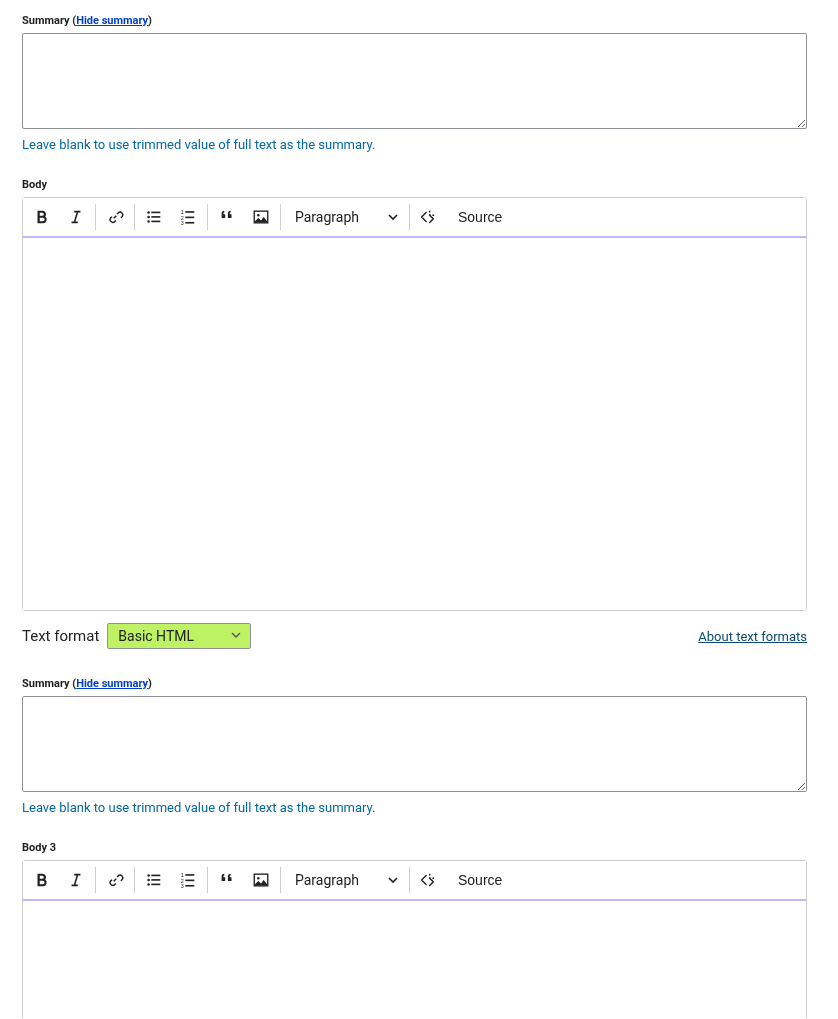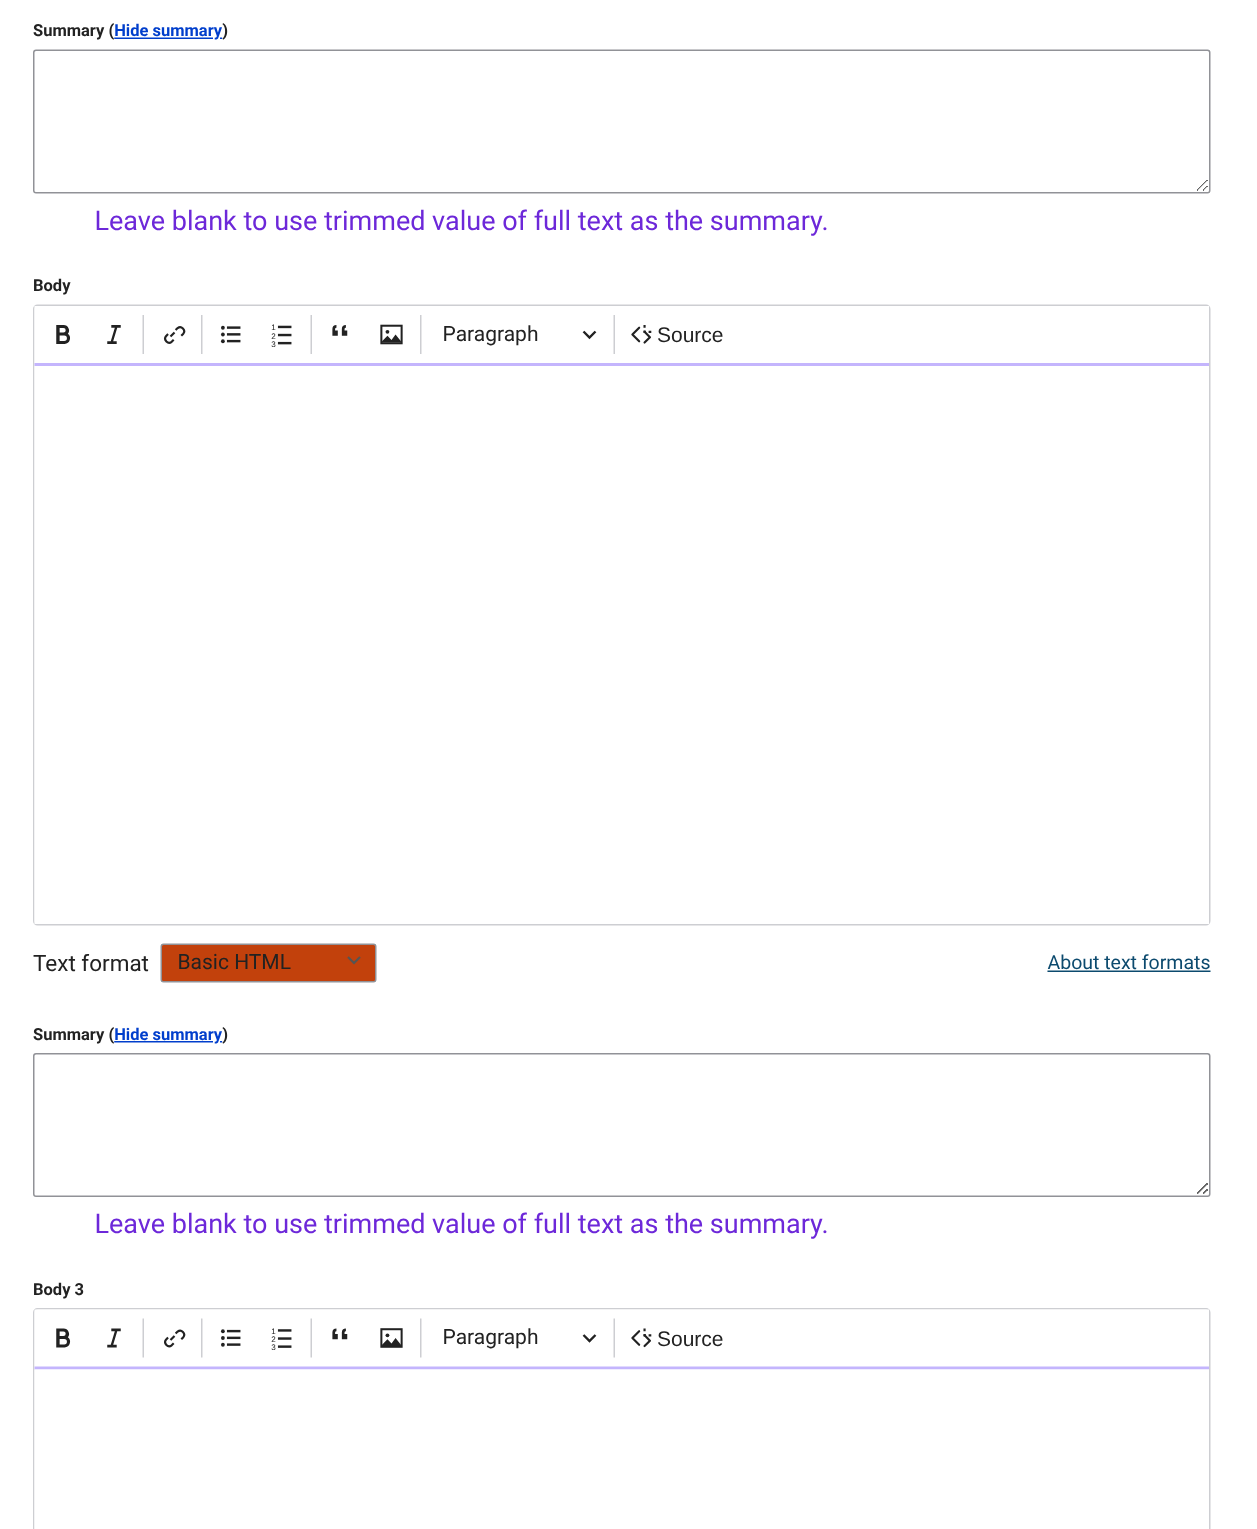--- a/index.html
+++ b/index.html
@@ -28,25 +28,24 @@
       height: 96px;
       border: 1px solid #919297;
       border-radius: 2px;
       padding: 8px;
       font-family: inherit;
       font-size: 14px;
       resize: both;
       display: block;
     }
     .help-text {
-      font-size: 18px;
-      color: #6d28d9;
+      font-size: 13px;
+      color: #0369a1;
       margin-top: 8px;
       margin-bottom: 26px;
-      margin-left: 41px;
     }
     .editor-frame {
       width: 785px;
       border: 1px solid #cdced2;
       border-radius: 3px;
       background: #fff;
     }
     .toolbar {
       display: flex;
       align-items: center;
@@ -85,21 +84,21 @@
       padding: 0 8px 0 12px;
       gap: 28px;
       cursor: pointer;
       font-size: 14px;
       color: #222;
       height: 38px;
     }
     .tb-source {
       display: flex;
       align-items: center;
-      gap: 2px;
+      gap: 22px;
       padding: 0 12px 0 6px;
       cursor: pointer;
       font-size: 14px;
       color: #222;
       height: 38px;
       border: none;
       background: transparent;
     }
     .editor-body {
       min-height: 372px;
@@ -127,21 +126,21 @@
       position: relative;
       width: 144px;
       height: 26px;
       border: 1px solid #919297;
       border-radius: 2px;
       display: flex;
       align-items: center;
       padding: 0 28px 0 10px;
       font-size: 14px;
       cursor: pointer;
-      background: #c2410c;
+      background: #bef264;
       text-align: center;
     }
     .format-select .chev {
       position: absolute;
       right: 8px;
       top: 50%;
       transform: translateY(-50%);
     }
     .about-link {
       color: #0c4a6e;

